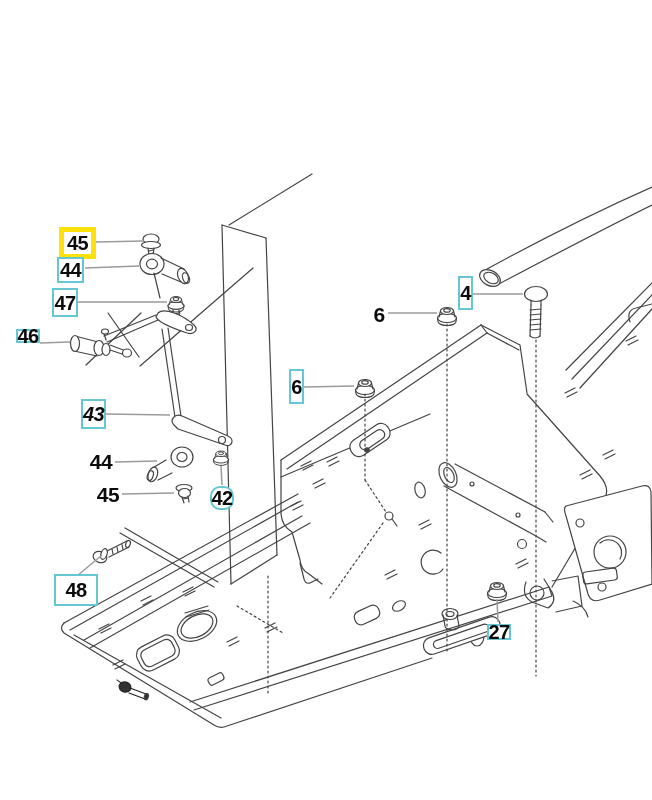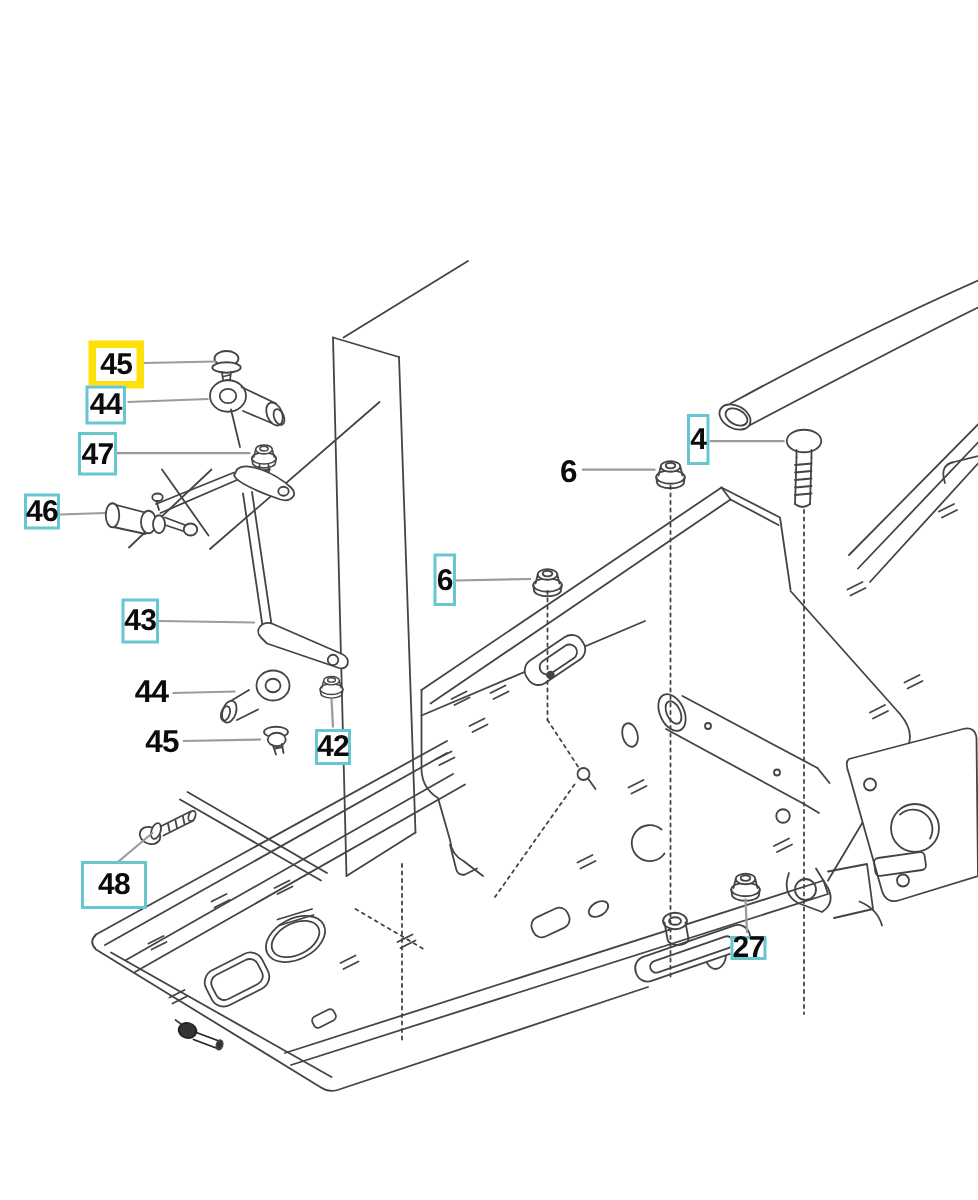--- a/index.html
+++ b/index.html
@@ -282,37 +282,37 @@
 </div>
 
 <div class="callout boxed" style="left:57px;top:221px;width:27px;height:26px;">
   <span>44</span>
 </div>
 
 <div class="callout boxed" style="left:52px;top:252px;width:26px;height:29px;text-align:center;">
   <span>47</span>
 </div>
 
-<div class="callout boxed" style="left:16px;top:293px;width:24px;height:24px;">
+<div class="callout boxed" style="left:16px;top:293px;width:24px;height:14px;">
   <span>46</span>
 </div>
 
-<div class="callout boxed" style="left:81px;top:363px;width:25px;height:30px;">
+<div class="callout boxed" style="left:81px;top:363px;width:25px;height:30px;font-style:italic;">
   <span>43</span>
 </div>
 
 <div class="callout plain" style="left:87px;top:414px;width:28px;height:22px;">
   <span>44</span>
 </div>
 
 <div class="callout plain" style="left:94px;top:447px;width:28px;height:22px;">
   <span>45</span>
 </div>
 
-<div class="callout boxed" style="left:210px;top:450px;width:24px;height:24px;">
+<div class="callout boxed" style="left:210px;top:450px;width:24px;height:24px;border-radius:10px;">
   <span>42</span>
 </div>
 
 <div class="callout boxed" style="left:54px;top:538px;width:44px;height:32px;">
   <span>48</span>
 </div>
 
 <div class="callout boxed" style="left:289px;top:333px;width:15px;height:35px;">
   <span>6</span>
 </div>

